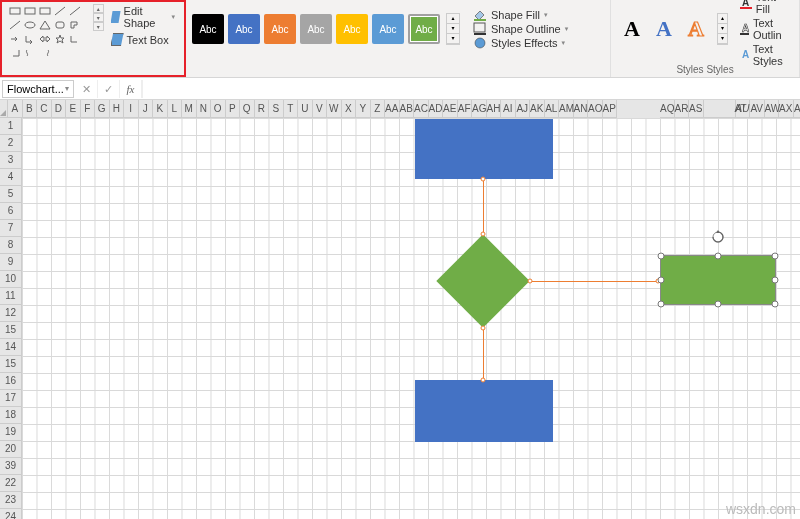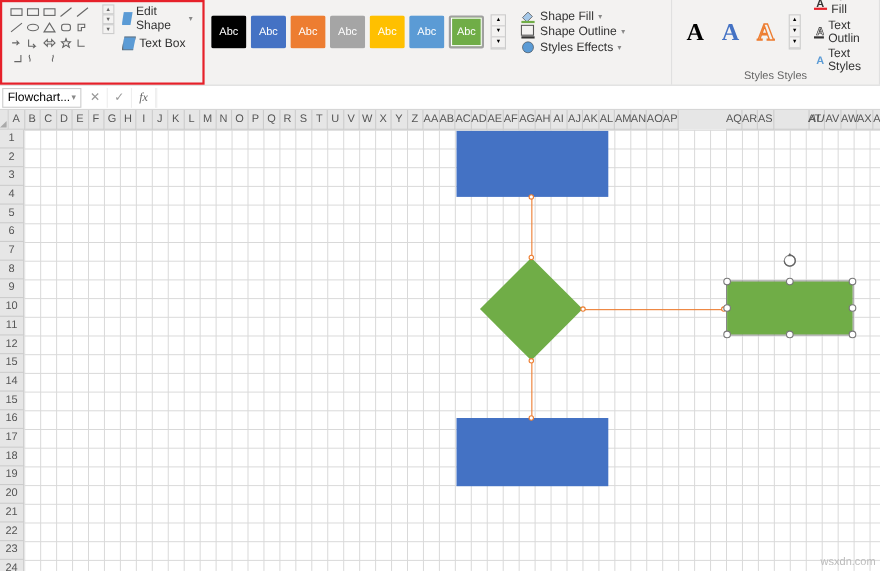--- a/index.html
+++ b/index.html
@@ -65,21 +65,21 @@
 .conn { position:absolute; background:#ed7d31; }
 .conn-end { position:absolute; width:5px; height:5px; border:1px solid #ed7d31; border-radius:50%; background:#fff; transform:translate(-50%,-50%); }
 
 
 .sel-rect { position:absolute; border:1px solid #888; }
 .handle { position:absolute; width:7px; height:7px; background:#fff; border:1px solid #777; border-radius:50%; transform:translate(-50%,-50%); }
 .rotate-h { position:absolute; width:14px; height:14px; transform:translate(-50%,-50%); }
 .rotate-h svg { width:14px; height:14px; }
 
 .headers-row { display:flex; }
-.watermark { position:absolute; right:4px; bottom:2px; font-size:10px; color:#bbb; z-index:50;margin-top:24px; }
+.watermark { position:absolute; right:4px; bottom:2px; font-size:14px; color:#bbb; z-index:50;margin-top:24px; }
 </style>
 </head>
 <body>
 
 <div class="ribbon">
   <div class="ribbon-group insert-shapes">
     <div style="display:flex; align-items:flex-start; gap:2px;">
       <div class="shape-gallery">
         <span class="sg">
             <svg width="12" height="10">
@@ -356,21 +356,21 @@
       <div class="row-h">11</div>
       <div class="row-h">12</div>
       <div class="row-h">15</div>
       <div class="row-h">14</div>
       <div class="row-h">15</div>
       <div class="row-h">16</div>
       <div class="row-h">17</div>
       <div class="row-h">18</div>
       <div class="row-h">19</div>
       <div class="row-h">20</div>
-      <div class="row-h">21</div>
+      <div class="row-h">39</div>
       <div class="row-h">22</div>
       <div class="row-h">23</div>
       <div class="row-h">24</div>
     </div>
   <div class="grid-wrap">
     <div class="grid-bg"></div>
 
     <div class="shape rect-blue" id="top-rect" style="left: 393px; top: 1px; width: 138px; height: 60px;"></div>
     <div class="shape diamond" id="diamond" style="left: 428px; top: 130px; width: 66px; height: 66px;"></div>
     <div class="shape rect-blue" id="bottom-rect" style="left: 393px; top: 262px; width: 138px; height: 62px;"></div>

